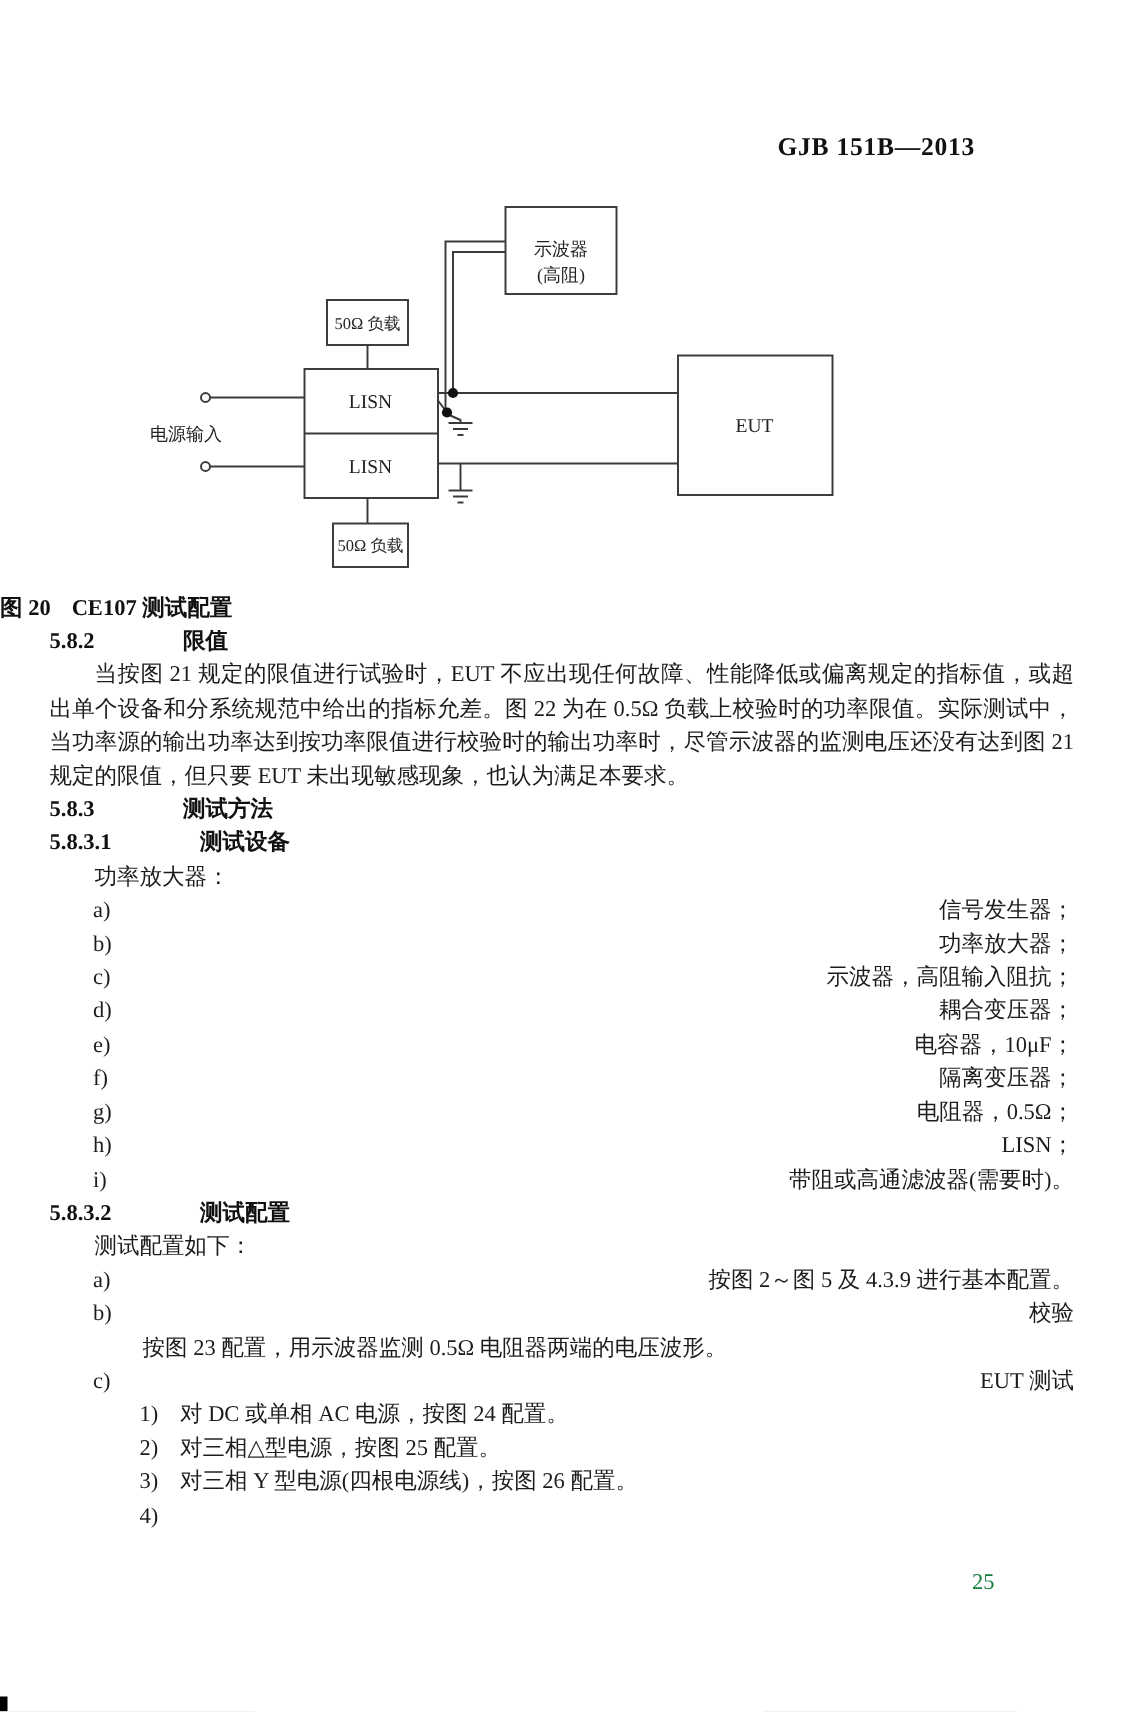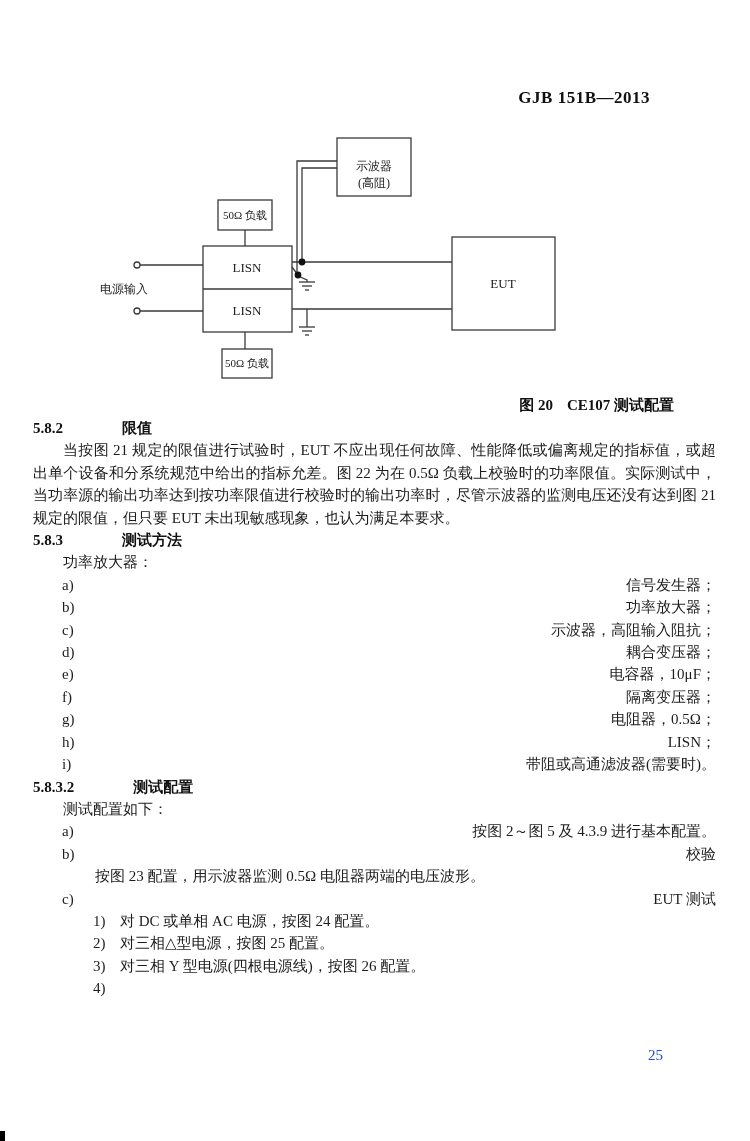--- a/index.html
+++ b/index.html
@@ -14,42 +14,42 @@
   }
   .doc-header{
     position:absolute;top:88px;right:100px;
     font-size:17px;font-weight:bold;letter-spacing:.5px;
     color:#111;
   }
   .figure-svg{position:absolute;left:80px;top:125px;}
   .figure-svg text{fill:#222;font-family:"Liberation Serif","DejaVu Serif",serif;}
   .fig-caption{
     position:absolute;left:0;right:0;top:396px;
-    text-align:right;padding-right:76px;
+    text-align:left;padding-right:76px;
     font-weight:bold;font-size:15px;color:#111;
   }
   .fig-caption .cap-title{margin-left:14px;}
   .content{
     position:absolute;left:33px;width:683px;top:417px;
     font-size:15px;line-height:22.4px;color:#1c1c1c;
   }
   .sec-h{font-weight:bold;color:#111;}
   .sec-h .sec-h-title{margin-left:13px;padding-left:46px;}
   .para{text-align:justify;text-indent:2em;}
   .intro{text-indent:2em;}
   .li{padding-left:29px;display:flex;}
   .li .mk{flex:0 0 33px;}
   .li .li-text{flex:1;text-align:right;}
   .sub-line{padding-left:62px;}
   .sli{padding-left:60px;display:flex;}
   .sli .mk{flex:0 0 27px;}
   .sli .li-text{flex:1;text-align:justify;}
   .page-number{
     position:absolute;left:648px;top:1047px;
-    font-size:15px;color:#1d4ed8;
+    font-size:15px;color:#15803d;
   }
   .scan-mark{
     position:absolute;left:0;bottom:0;width:5px;height:10px;background:#000;
   }
 </style>
 </head>
 <body>
 
 <div class="page">
 
@@ -120,20 +120,23 @@
     <div class="sec-h">
       <span>5.8.2</span><span class="sec-h-title">限值</span>
     </div>
 
     <div class="para">当按图 21 规定的限值进行试验时，EUT 不应出现任何故障、性能降低或偏离规定的指标值，或超出单个设备和分系统规范中给出的指标允差。图 22 为在 0.5Ω 负载上校验时的功率限值。实际测试中，当功率源的输出功率达到按功率限值进行校验时的输出功率时，尽管示波器的监测电压还没有达到图 21 规定的限值，但只要 EUT 未出现敏感现象，也认为满足本要求。</div>
 
     <div class="sec-h">
       <span>5.8.3</span><span class="sec-h-title">测试方法</span>
     </div>
 
+    <div class="sec-h">
+      <span>5.8.3.1</span><span class="sec-h-title">测试设备</span>
+    </div>
 
     <div class="intro">功率放大器：</div>
 
     <div class="li">
         <span class="mk">a)</span>
         <span class="li-text">信号发生器；</span>
       </div>
     <div class="li">
         <span class="mk">b)</span>
         <span class="li-text">功率放大器；</span>

